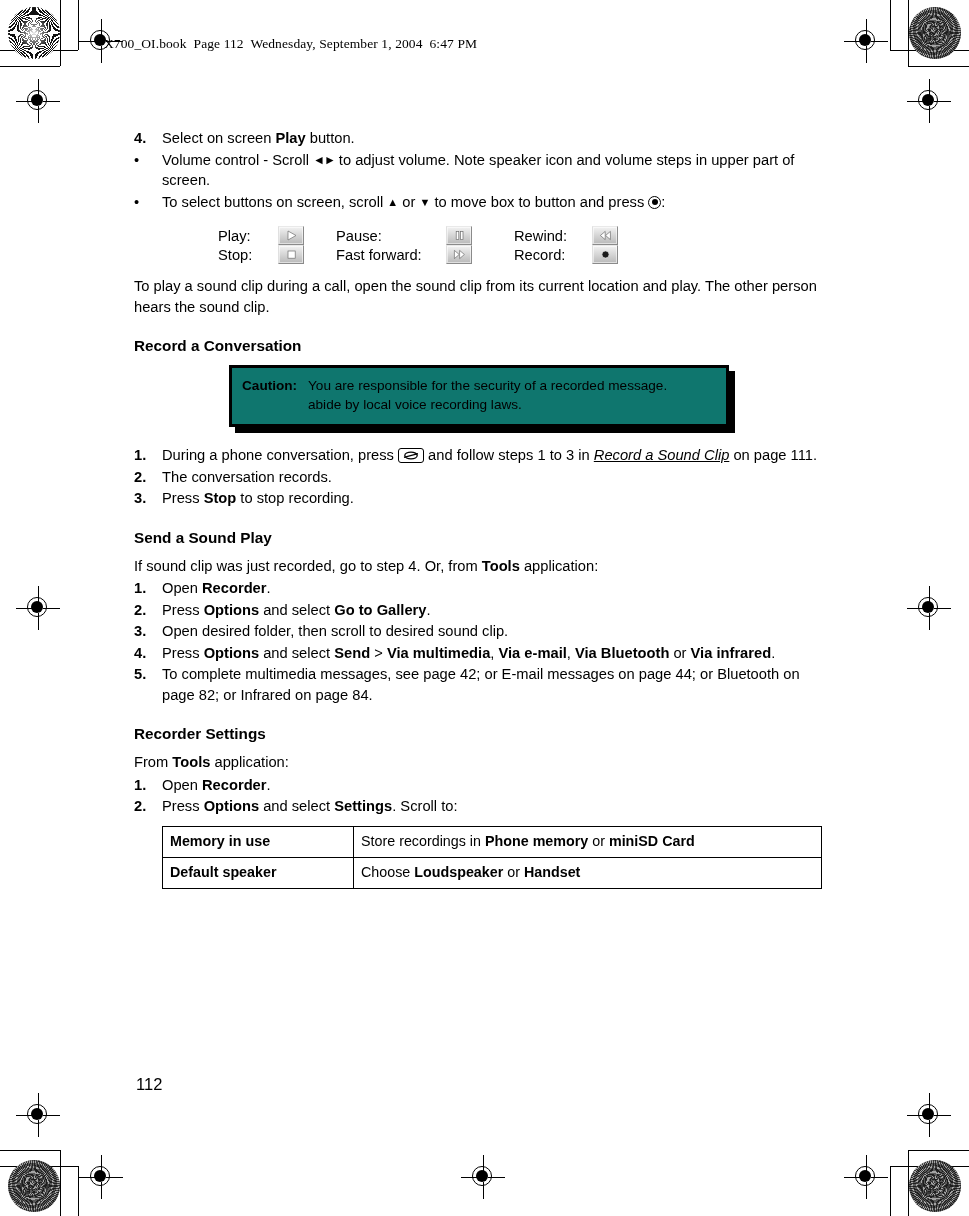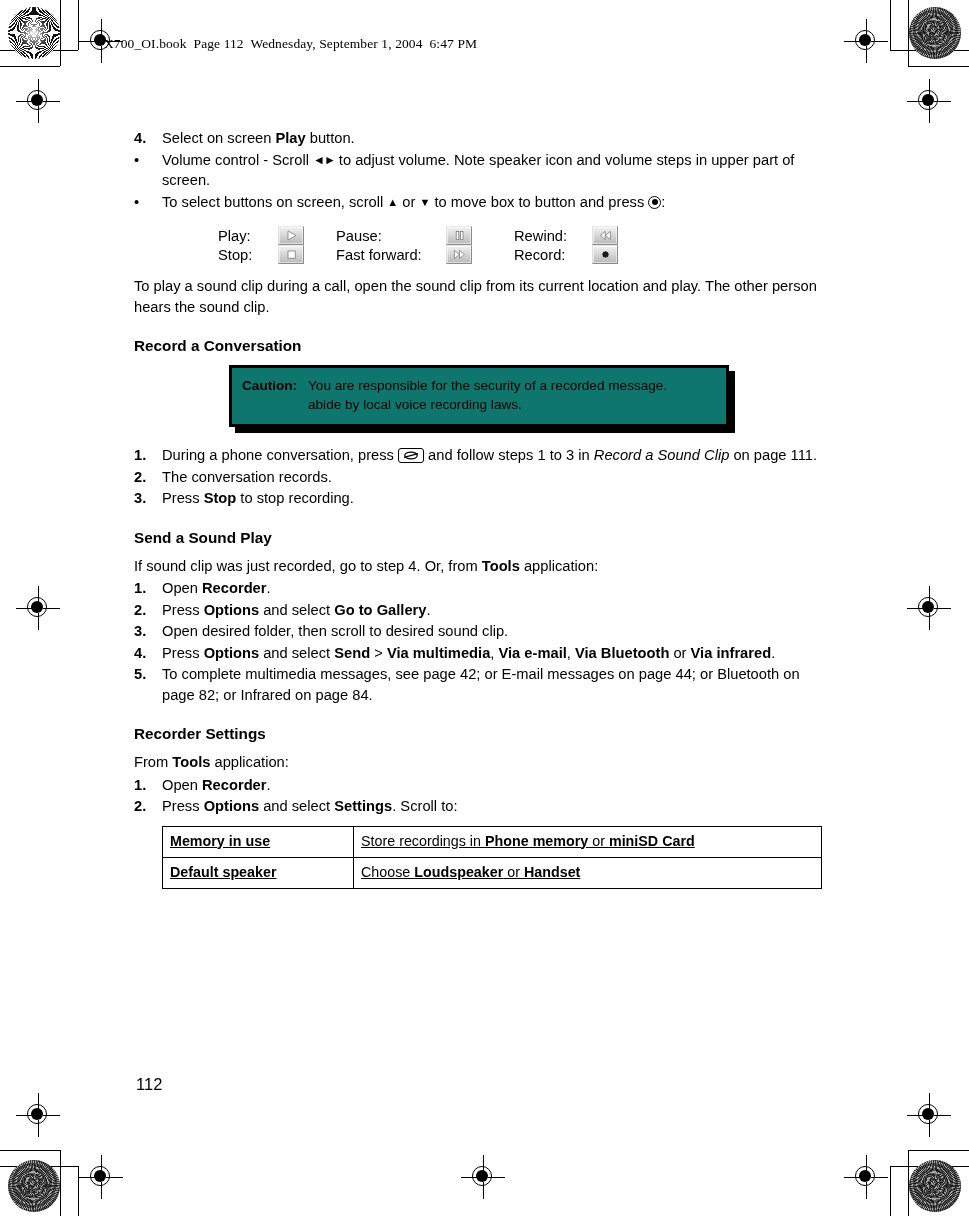--- a/index.html
+++ b/index.html
@@ -113,21 +113,21 @@
   }
   .li .marker {
     width: 28px;
     flex: 0 0 28px;
     font-weight: bold;
   }
   .li .marker.bullet { font-weight: normal; }
   .li .body { flex: 1; }
 
   b, .b { font-weight: bold; }
-  i, .i { font-style: italic; }
+  i, .i { font-style: italic; text-decoration: underline; }
 
   h2.section {
     font-size: 15.3px;
     font-weight: bold;
     margin: 20px 0 9px 0;
   }
 
   
   .glyph { font-size: 12px; line-height: 1; vertical-align: 1px; letter-spacing: -1px; }
   .glyph-ud { font-size: 11px; vertical-align: 1px; }
@@ -214,21 +214,20 @@
   .caution-row { display: flex; font-size: 13.6px; line-height: 18.5px; }
   .caution-row .c-label { flex: 0 0 66px; font-weight: bold; white-space: nowrap; }
   .caution-row .c-text { flex: 1; }
 
   
   .settings-table {
     margin: 9px 0 0 28px;
     border-collapse: collapse;
     width: 660px;
     font-size: 14.3px;
-    text-decoration: underline;
   }
   .settings-table td {
     border: 1.5px solid #000;
     padding: 5px 7px 6px 7px;
     vertical-align: middle;
     line-height: 19px;
   }
   .settings-table td.key-col { width: 176px; font-weight: bold; }
 
   

